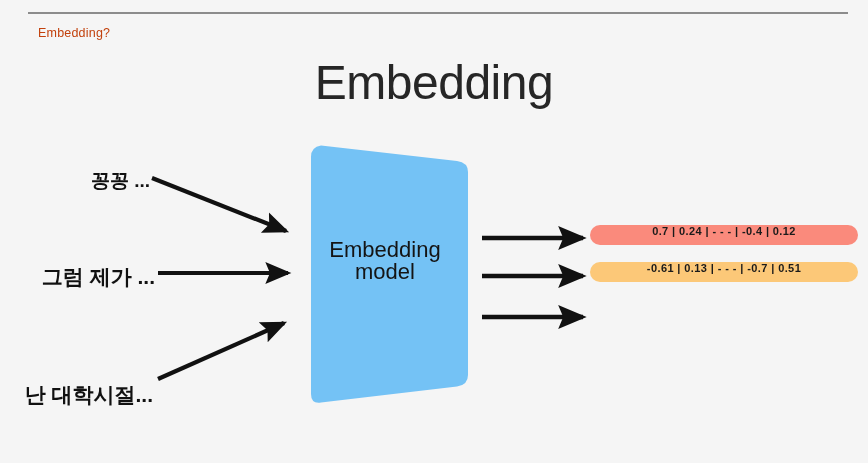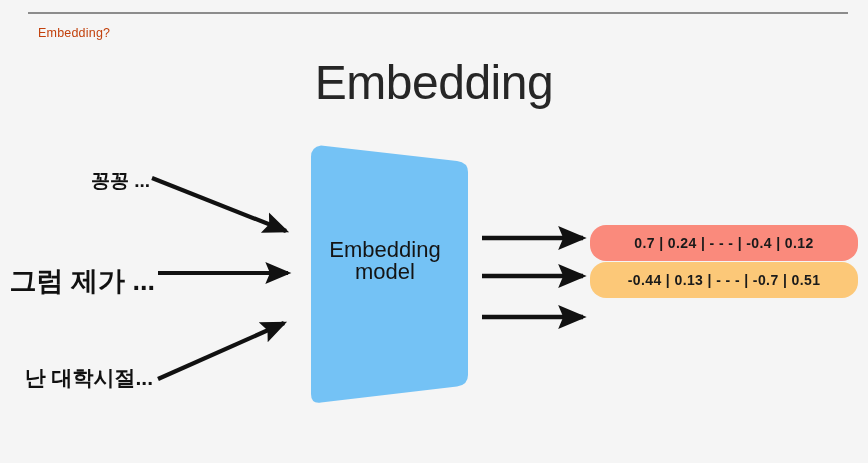--- a/index.html
+++ b/index.html
@@ -68,26 +68,26 @@
 
   .input-label.l1 {
     right: 718px;   
     top: 168px;
     font-size: 19px;
   }
 
   .input-label.l2 {
     right: 713px;
     top: 263px;
-    font-size: 27px;
+    font-size: 21px;
   }
 
   .input-label.l3 {
     right: 715px;
-    top: 364px;
+    top: 381px;
     font-size: 21px;
   }
 
   
   .model-block {
     position: absolute;
     left: 305px;
     top: 143px;
     width: 168px;
     height: 262px;
@@ -117,26 +117,26 @@
     position: absolute;
     inset: 0;
     pointer-events: none;
   }
 
   
   .pill {
     position: absolute;
     left: 590px;
     width: 268px;
-    height: 36px;
+    height: 20px;
     border-radius: 16px;
     display: flex;
-    align-items: center;
+    align-items: flex-start;
     justify-content: center;
-    font-size: 14px;
+    font-size: 11px;
     font-weight: bold;
     letter-spacing: 0.4px;
     color: #1a1a1a;
     white-space: nowrap;
   }
 
   .pill.p1 { top: 225px; }
   .pill.p2 { top: 262px; }
   .pill.p3 { top: 301px; }
 </style>
@@ -201,17 +201,17 @@
     <g>
       <line x1="482" y1="317" x2="583" y2="317" stroke="#111111" stroke-width="4.6" marker-end="url(#ah)"></line>
     </g>
   </svg>
 
   <div class="pill p1" style="background:#fa8a7c">
     <span>0.7 | 0.24 | - - - | -0.4 | 0.12</span>
   </div>
 
   <div class="pill p2" style="background:#fcc878">
-    <span>-0.44 | 0.13 | - - - | -0.7 | 0.51</span>
+    <span>-0.61 | 0.13 | - - - | -0.7 | 0.51</span>
   </div>
 
 
 </div>
 
 </body></html>

